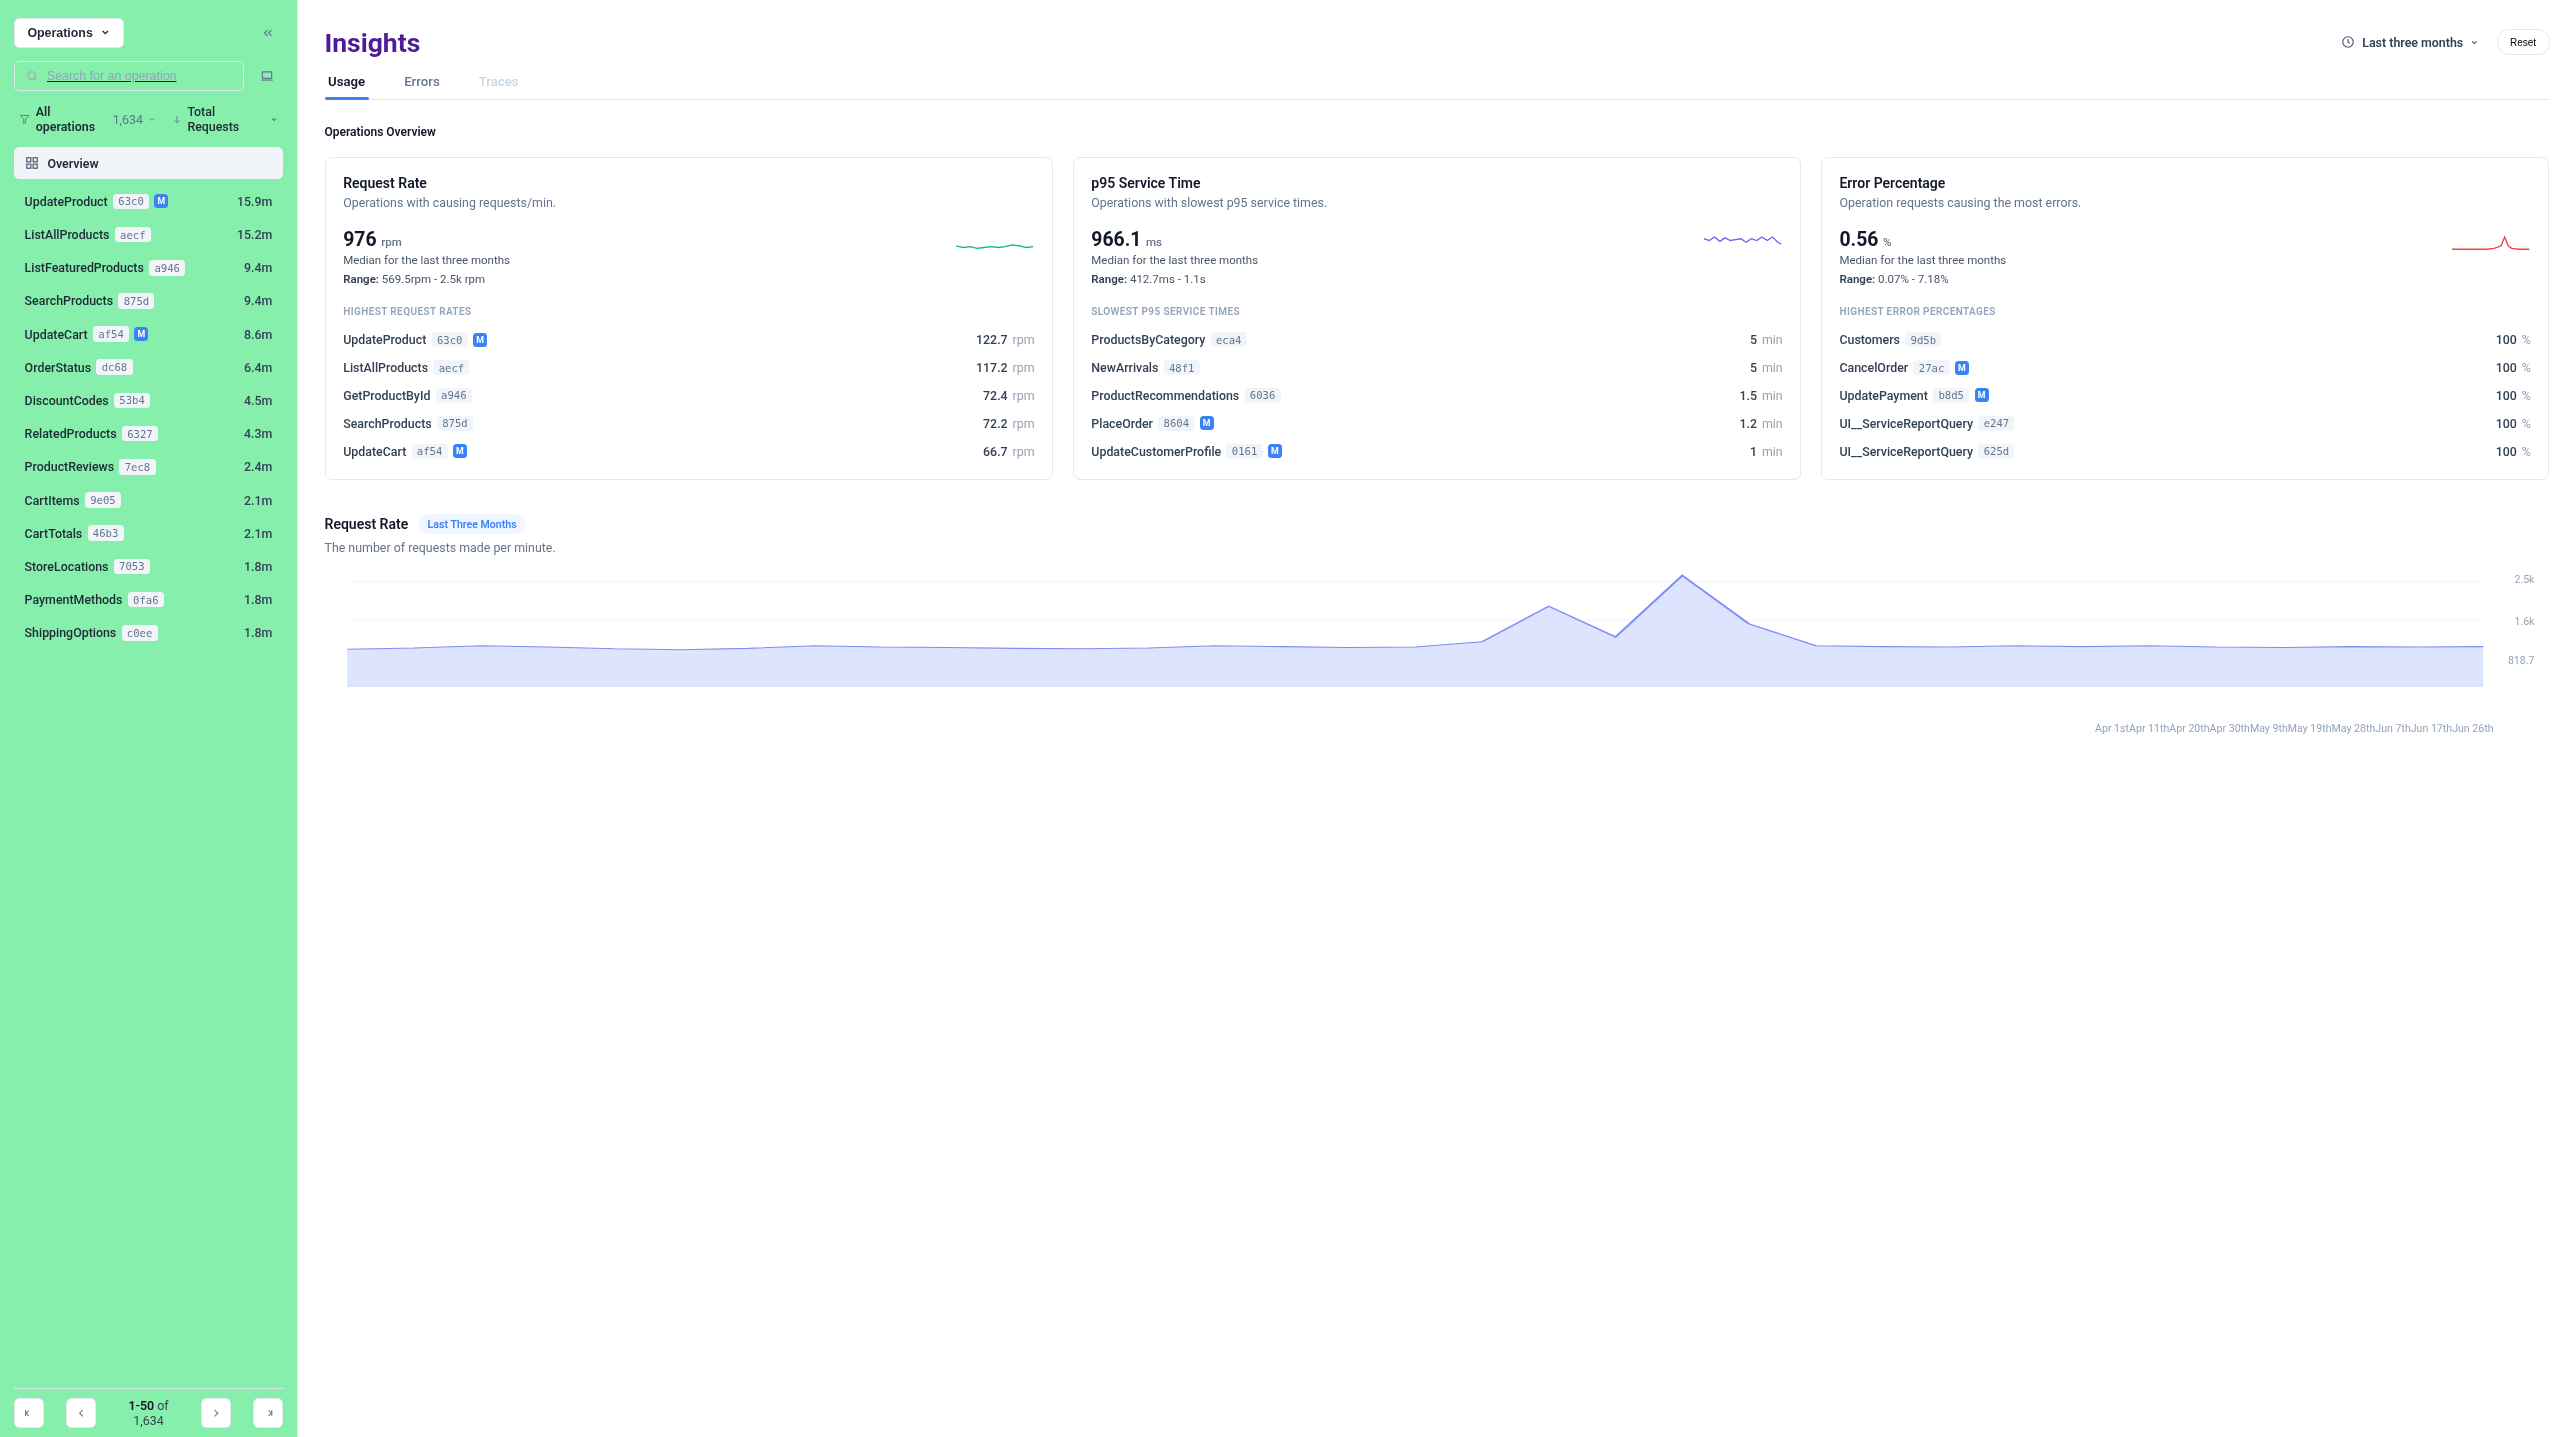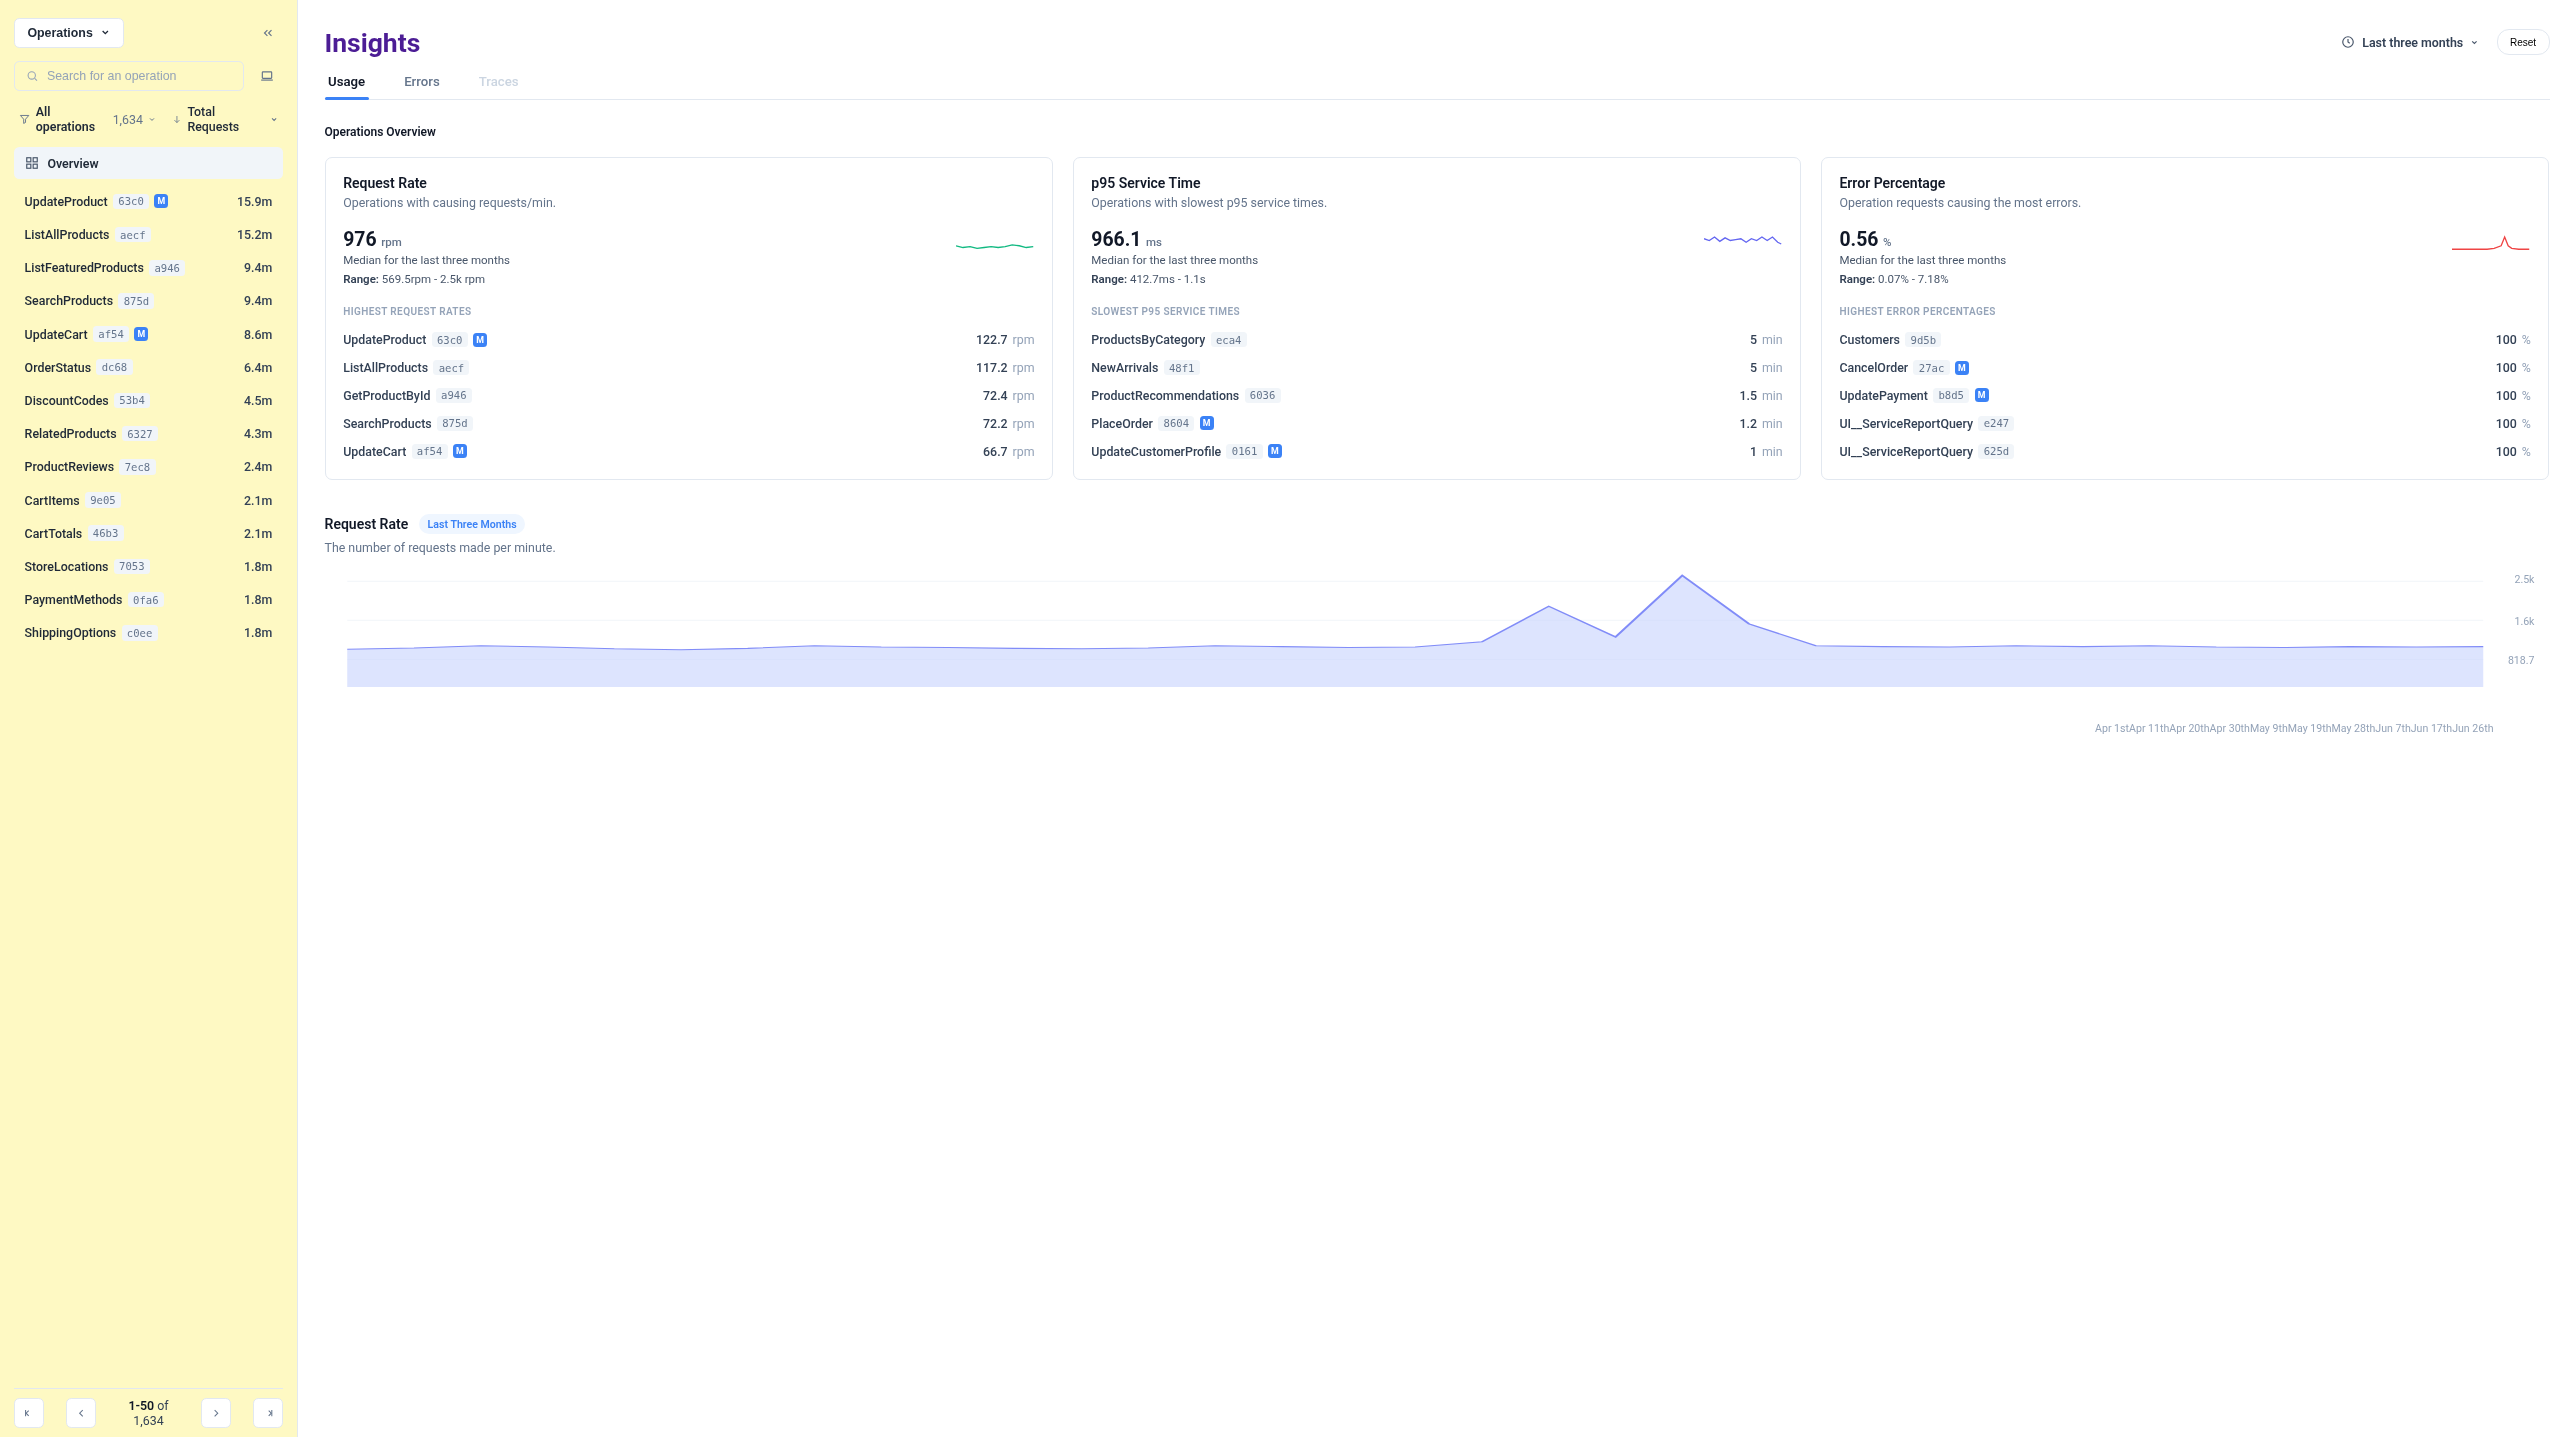--- a/index.html
+++ b/index.html
@@ -8,21 +8,21 @@
 
 
 .sidebar {
   width: 298px;
   min-width: 298px;
   height: 100%;
   border-right: 0.9px solid #e2e8f0;
   display: flex;
   flex-direction: column;
   padding: 17.7px 14px 0 14px;
-  background: #fef9c3;
+  background: #86efac;
   position: relative;
 }
 
 .sidebar-top-row {
   display: flex;
   align-items: center;
   justify-content: space-between;
   margin-bottom: 12.4px;
 }
 
@@ -51,20 +51,21 @@
   color: #64748b;
   cursor: pointer;
   border-radius: 5.3px;
 }
 
 .search-row {
   display: flex;
   align-items: center;
   gap: 7px;
   margin-bottom: 12.4px;
+  text-decoration: underline;
 }
 
 .search-box {
   flex: 1;
   display: flex;
   align-items: center;
   border: 0.9px solid #e2e8f0;
   border-radius: 5.3px;
   padding: 7px 10.6px;
   gap: 8.8px;

